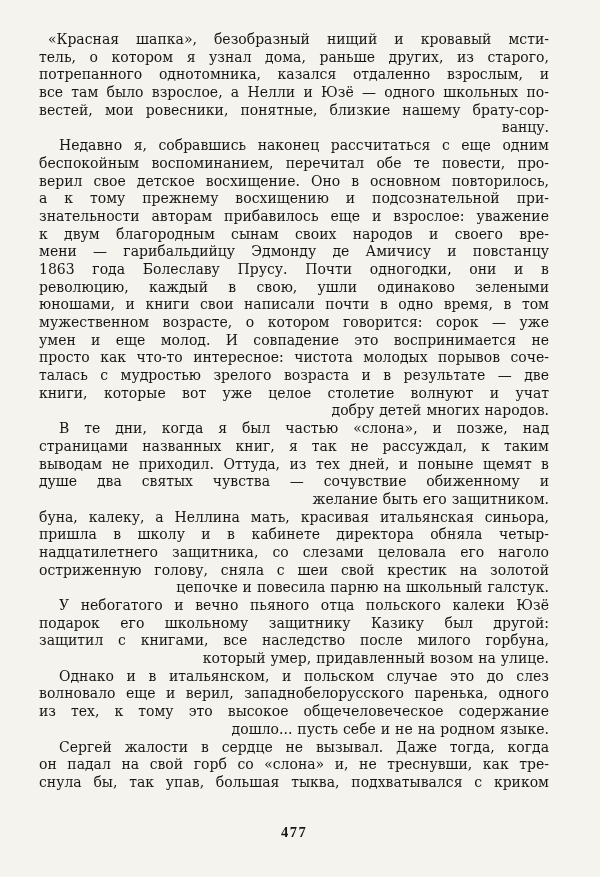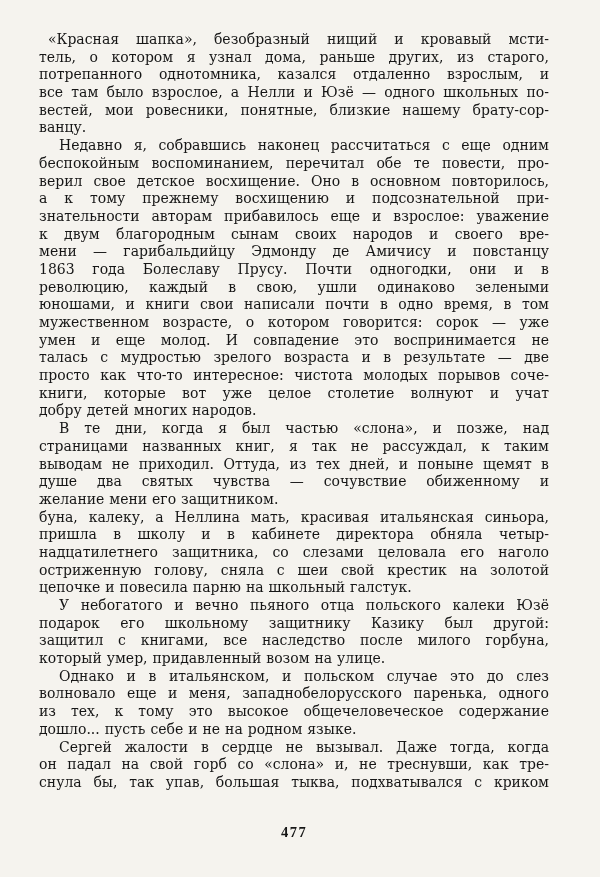--- a/index.html
+++ b/index.html
@@ -22,21 +22,21 @@
     left: 39px;
     top: 31px;
     width: 510px;
   }
   .line {
     font-size: 14px;
     line-height: 17.7px;
     height: 17.7px;
     white-space: normal;
     overflow: visible;
-    text-align: left;
+    text-align: right;
     word-spacing: 0.5px;
   }
   .line.just {
     text-align: justify;
     text-align-last: justify;
   }
   .line.ind {
     text-indent: 20px;
   }
   .line.ind-sm {
@@ -70,40 +70,40 @@
       <div class="line just">верил свое детское восхищение. Оно в основном повторилось,</div>
       <div class="line just">а к тому прежнему восхищению и подсознательной при-</div>
       <div class="line just">знательности авторам прибавилось еще и взрослое: уважение</div>
       <div class="line just">к двум благородным сынам своих народов и своего вре-</div>
       <div class="line just">мени — гарибальдийцу Эдмонду де Амичису и повстанцу</div>
       <div class="line just">1863 года Болеславу Прусу. Почти одногодки, они и в</div>
       <div class="line just">революцию, каждый в свою, ушли одинаково зелеными</div>
       <div class="line just">юношами, и книги свои написали почти в одно время, в том</div>
       <div class="line just">мужественном возрасте, о котором говорится: сорок — уже</div>
       <div class="line just">умен и еще молод. И совпадение это воспринимается не</div>
+      <div class="line just">просто как что-то интересное: чистота молодых порывов соче-</div>
       <div class="line just">талась с мудростью зрелого возраста и в результате — две</div>
-      <div class="line just">просто как что-то интересное: чистота молодых порывов соче-</div>
       <div class="line just">книги, которые вот уже целое столетие волнуют и учат</div>
       <div class="line">добру детей многих народов.</div>
       <div class="line just ind">В те дни, когда я был частью «слона», и позже, над</div>
       <div class="line just">страницами названных книг, я так не рассуждал, к таким</div>
       <div class="line just">выводам не приходил. Оттуда, из тех дней, и поныне щемят в</div>
       <div class="line just">душе два святых чувства — сочувствие обиженному и</div>
-      <div class="line">желание мени его защитником.</div>
+      <div class="line">желание быть его защитником.</div>
       <div class="line just">буна, калеку, а Неллина мать, красивая итальянская синьора,</div>
       <div class="line just">пришла в школу и в кабинете директора обняла четыр-</div>
       <div class="line just">надцатилетнего защитника, со слезами целовала его наголо</div>
       <div class="line just">остриженную голову, сняла с шеи свой крестик на золотой</div>
       <div class="line">цепочке и повесила парню на школьный галстук.</div>
       <div class="line just ind">У небогатого и вечно пьяного отца польского калеки Юзё</div>
       <div class="line just">подарок его школьному защитнику Казику был другой:</div>
       <div class="line just">защитил с книгами, все наследство после милого горбуна,</div>
       <div class="line">который умер, придавленный возом на улице.</div>
       <div class="line just ind">Однако и в итальянском, и польском случае это до слез</div>
-      <div class="line just">волновало еще и меня, западнобелорусского паренька, одного</div>
+      <div class="line just">волновало еще и верил, западнобелорусского паренька, одного</div>
       <div class="line just">из тех, к тому это высокое общечеловеческое содержание</div>
       <div class="line">дошло... пусть себе и не на родном языке.</div>
       <div class="line just ind">Сергей жалости в сердце не вызывал. Даже тогда, когда</div>
       <div class="line just">он падал на свой горб со «слона» и, не треснувши, как тре-</div>
       <div class="line just">снула бы, так упав, большая тыква, подхватывался с криком</div>
     </div>
   <div class="page-number">477</div>
 </div>
 
 </body></html>

